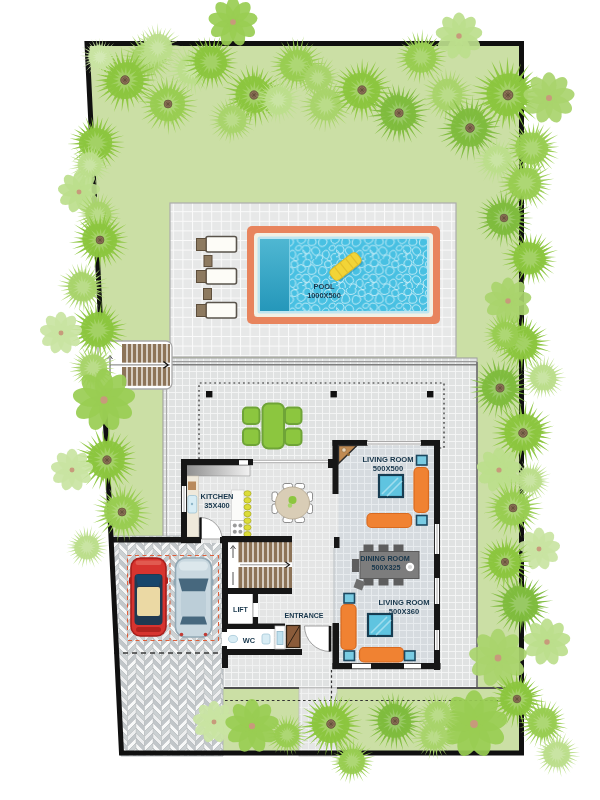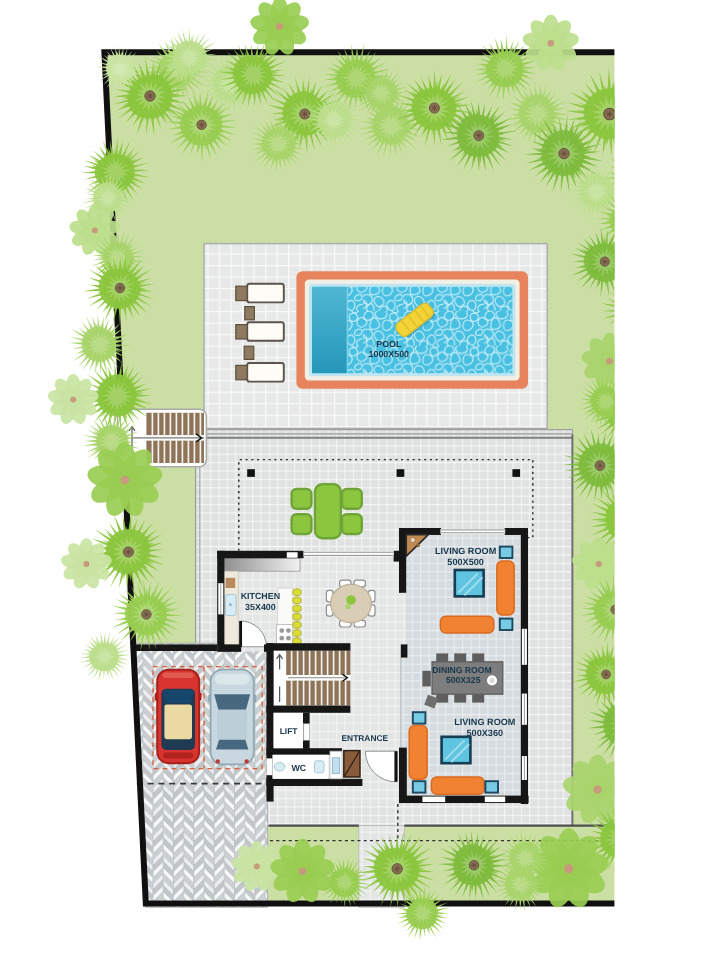--- a/index.html
+++ b/index.html
@@ -1,16 +1,16 @@
 <!DOCTYPE html>
 <html><head>
 <meta charset="utf-8">
 <style>
 html,body{margin:0;padding:0;background:#fff;}
-#page{width:512px;height:800px;position:relative;background:#fff;overflow:hidden;}
+#page{width:600px;height:800px;position:relative;background:#fff;overflow:hidden;}
 text{font-family:"Liberation Sans",sans-serif;font-weight:bold;fill:#17364B;}
 </style>
 </head>
 <body>
 <div id="page">
 <svg width="600" height="800" viewBox="0 0 600 800">
 <defs>
 <pattern id="pt" width="9.6" height="9.6" patternUnits="userSpaceOnUse">
   <rect width="9.6" height="9.6" fill="#E7E8E8"></rect>
   <path d="M0,0.5H9.6M0.5,0V9.6" stroke="#FAFAFA" stroke-width="1.1" fill="none"></path>

